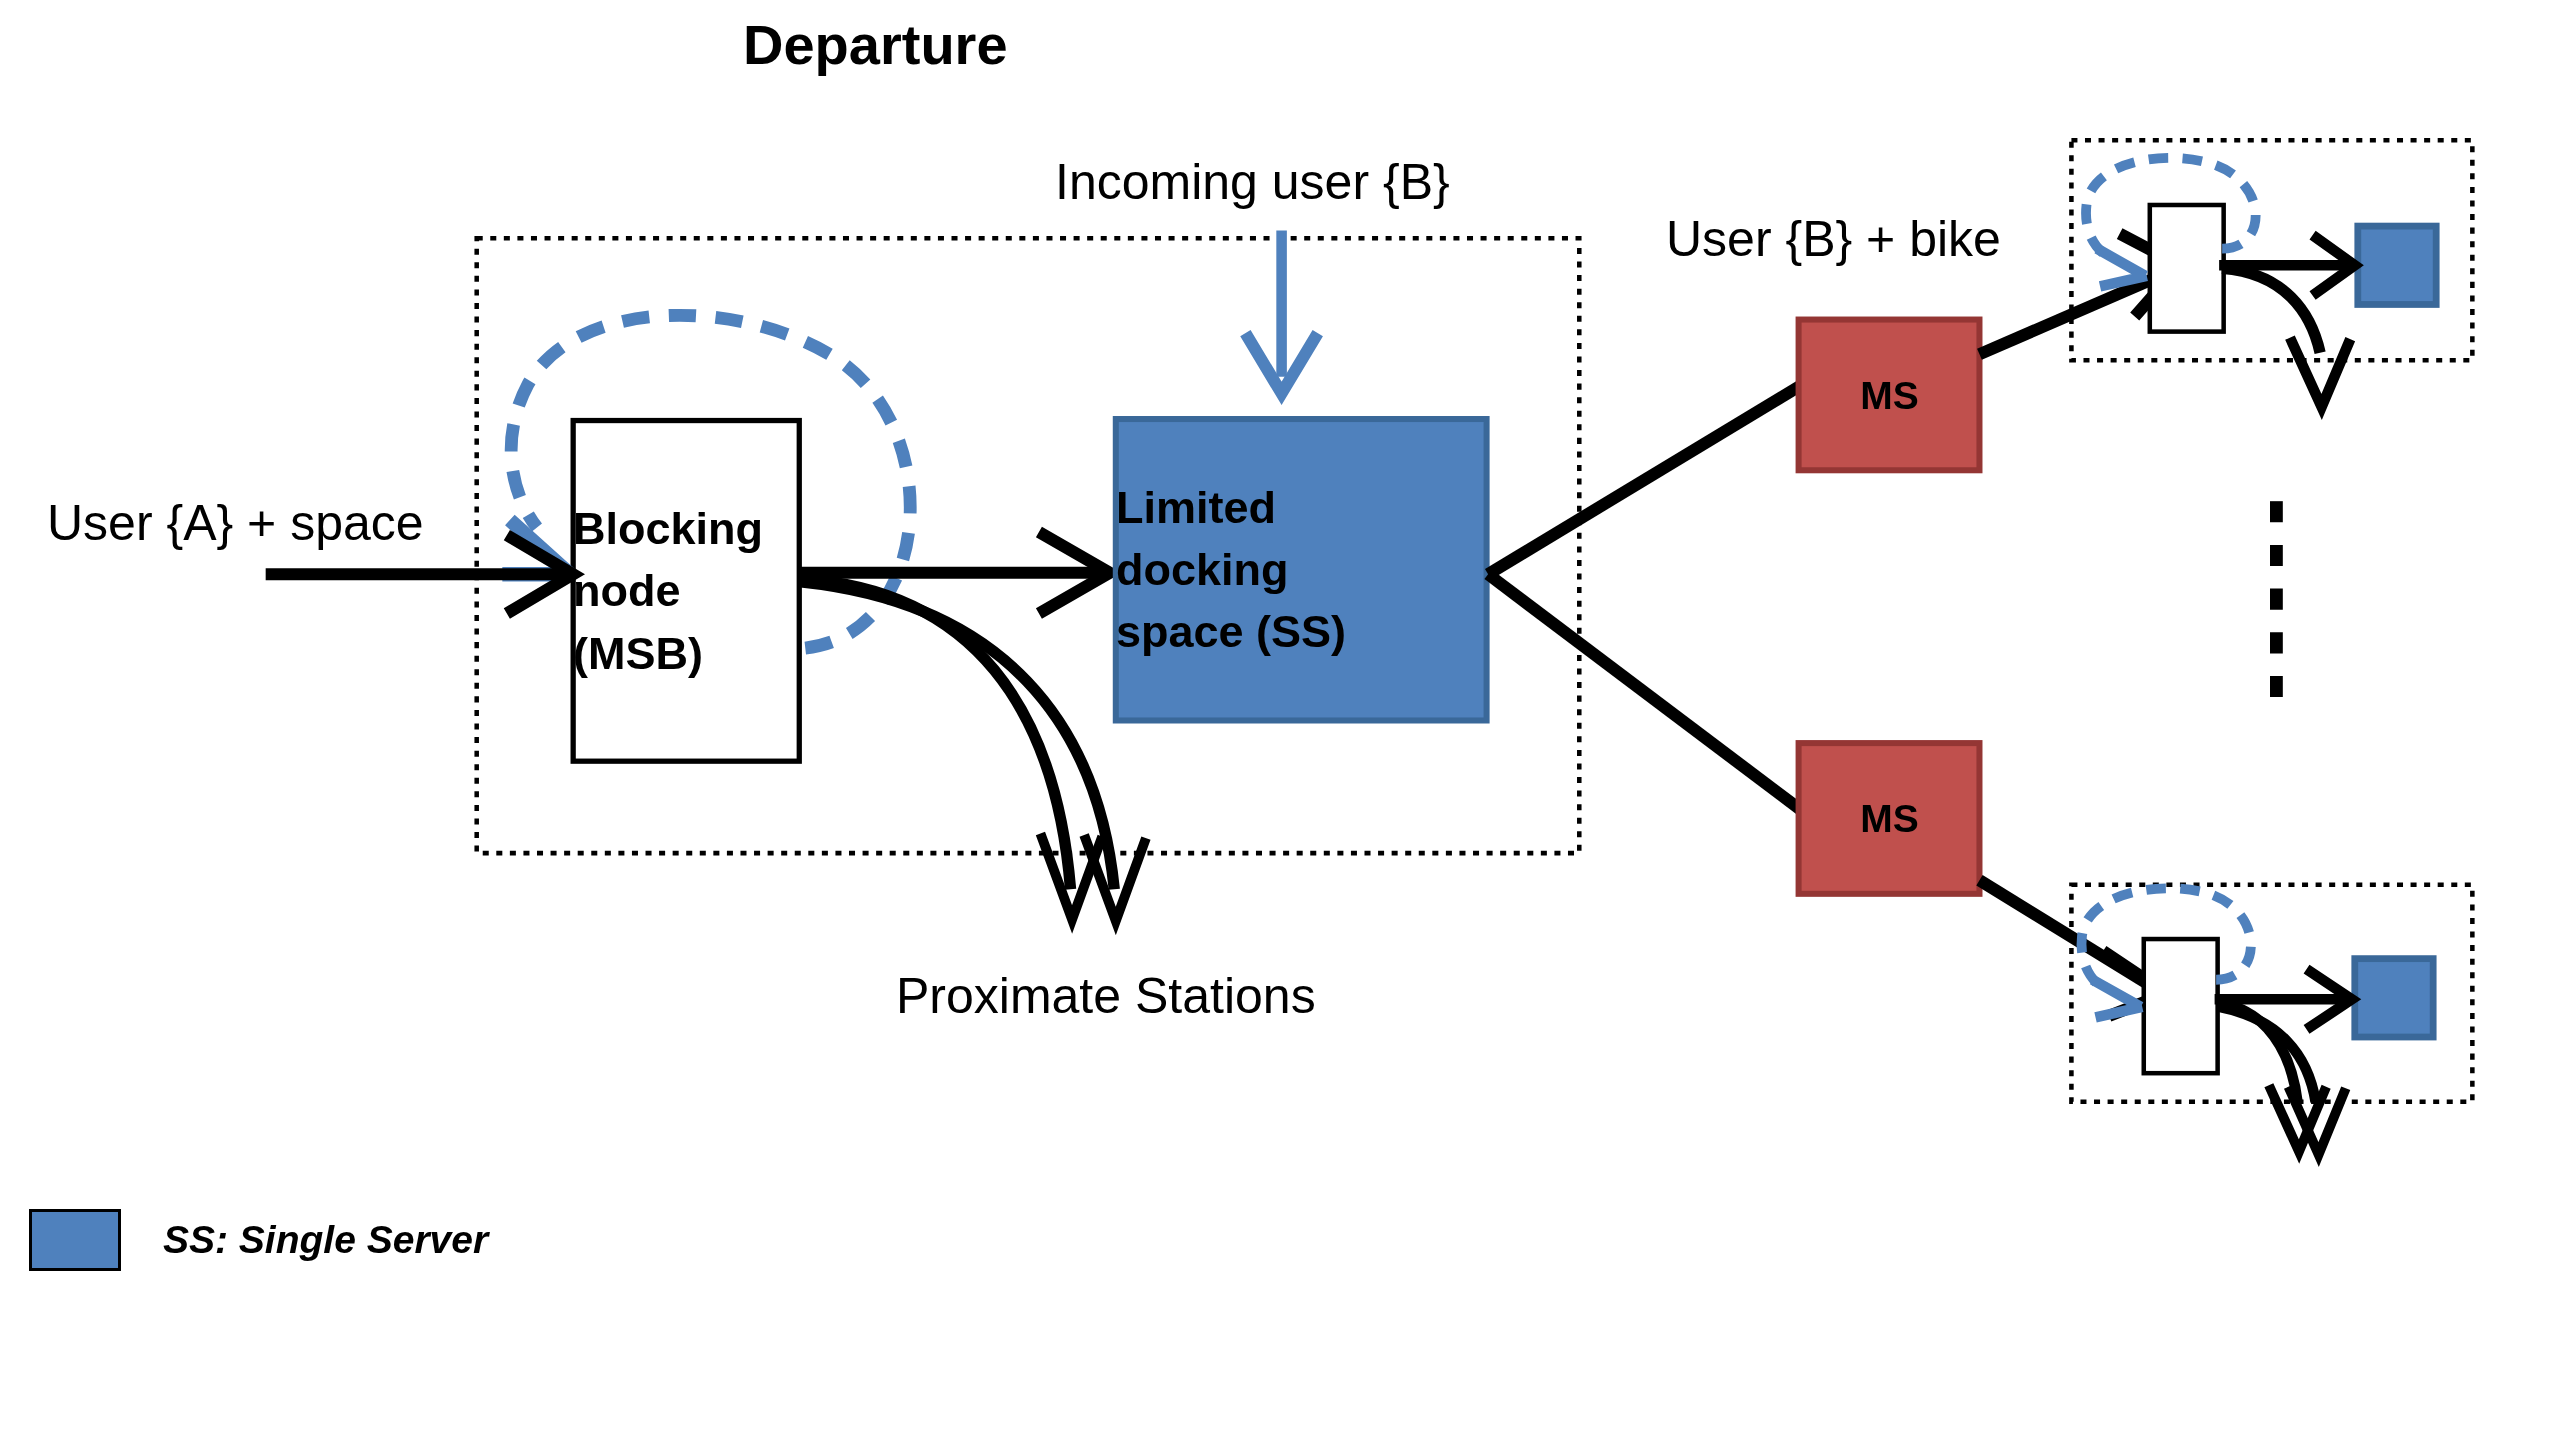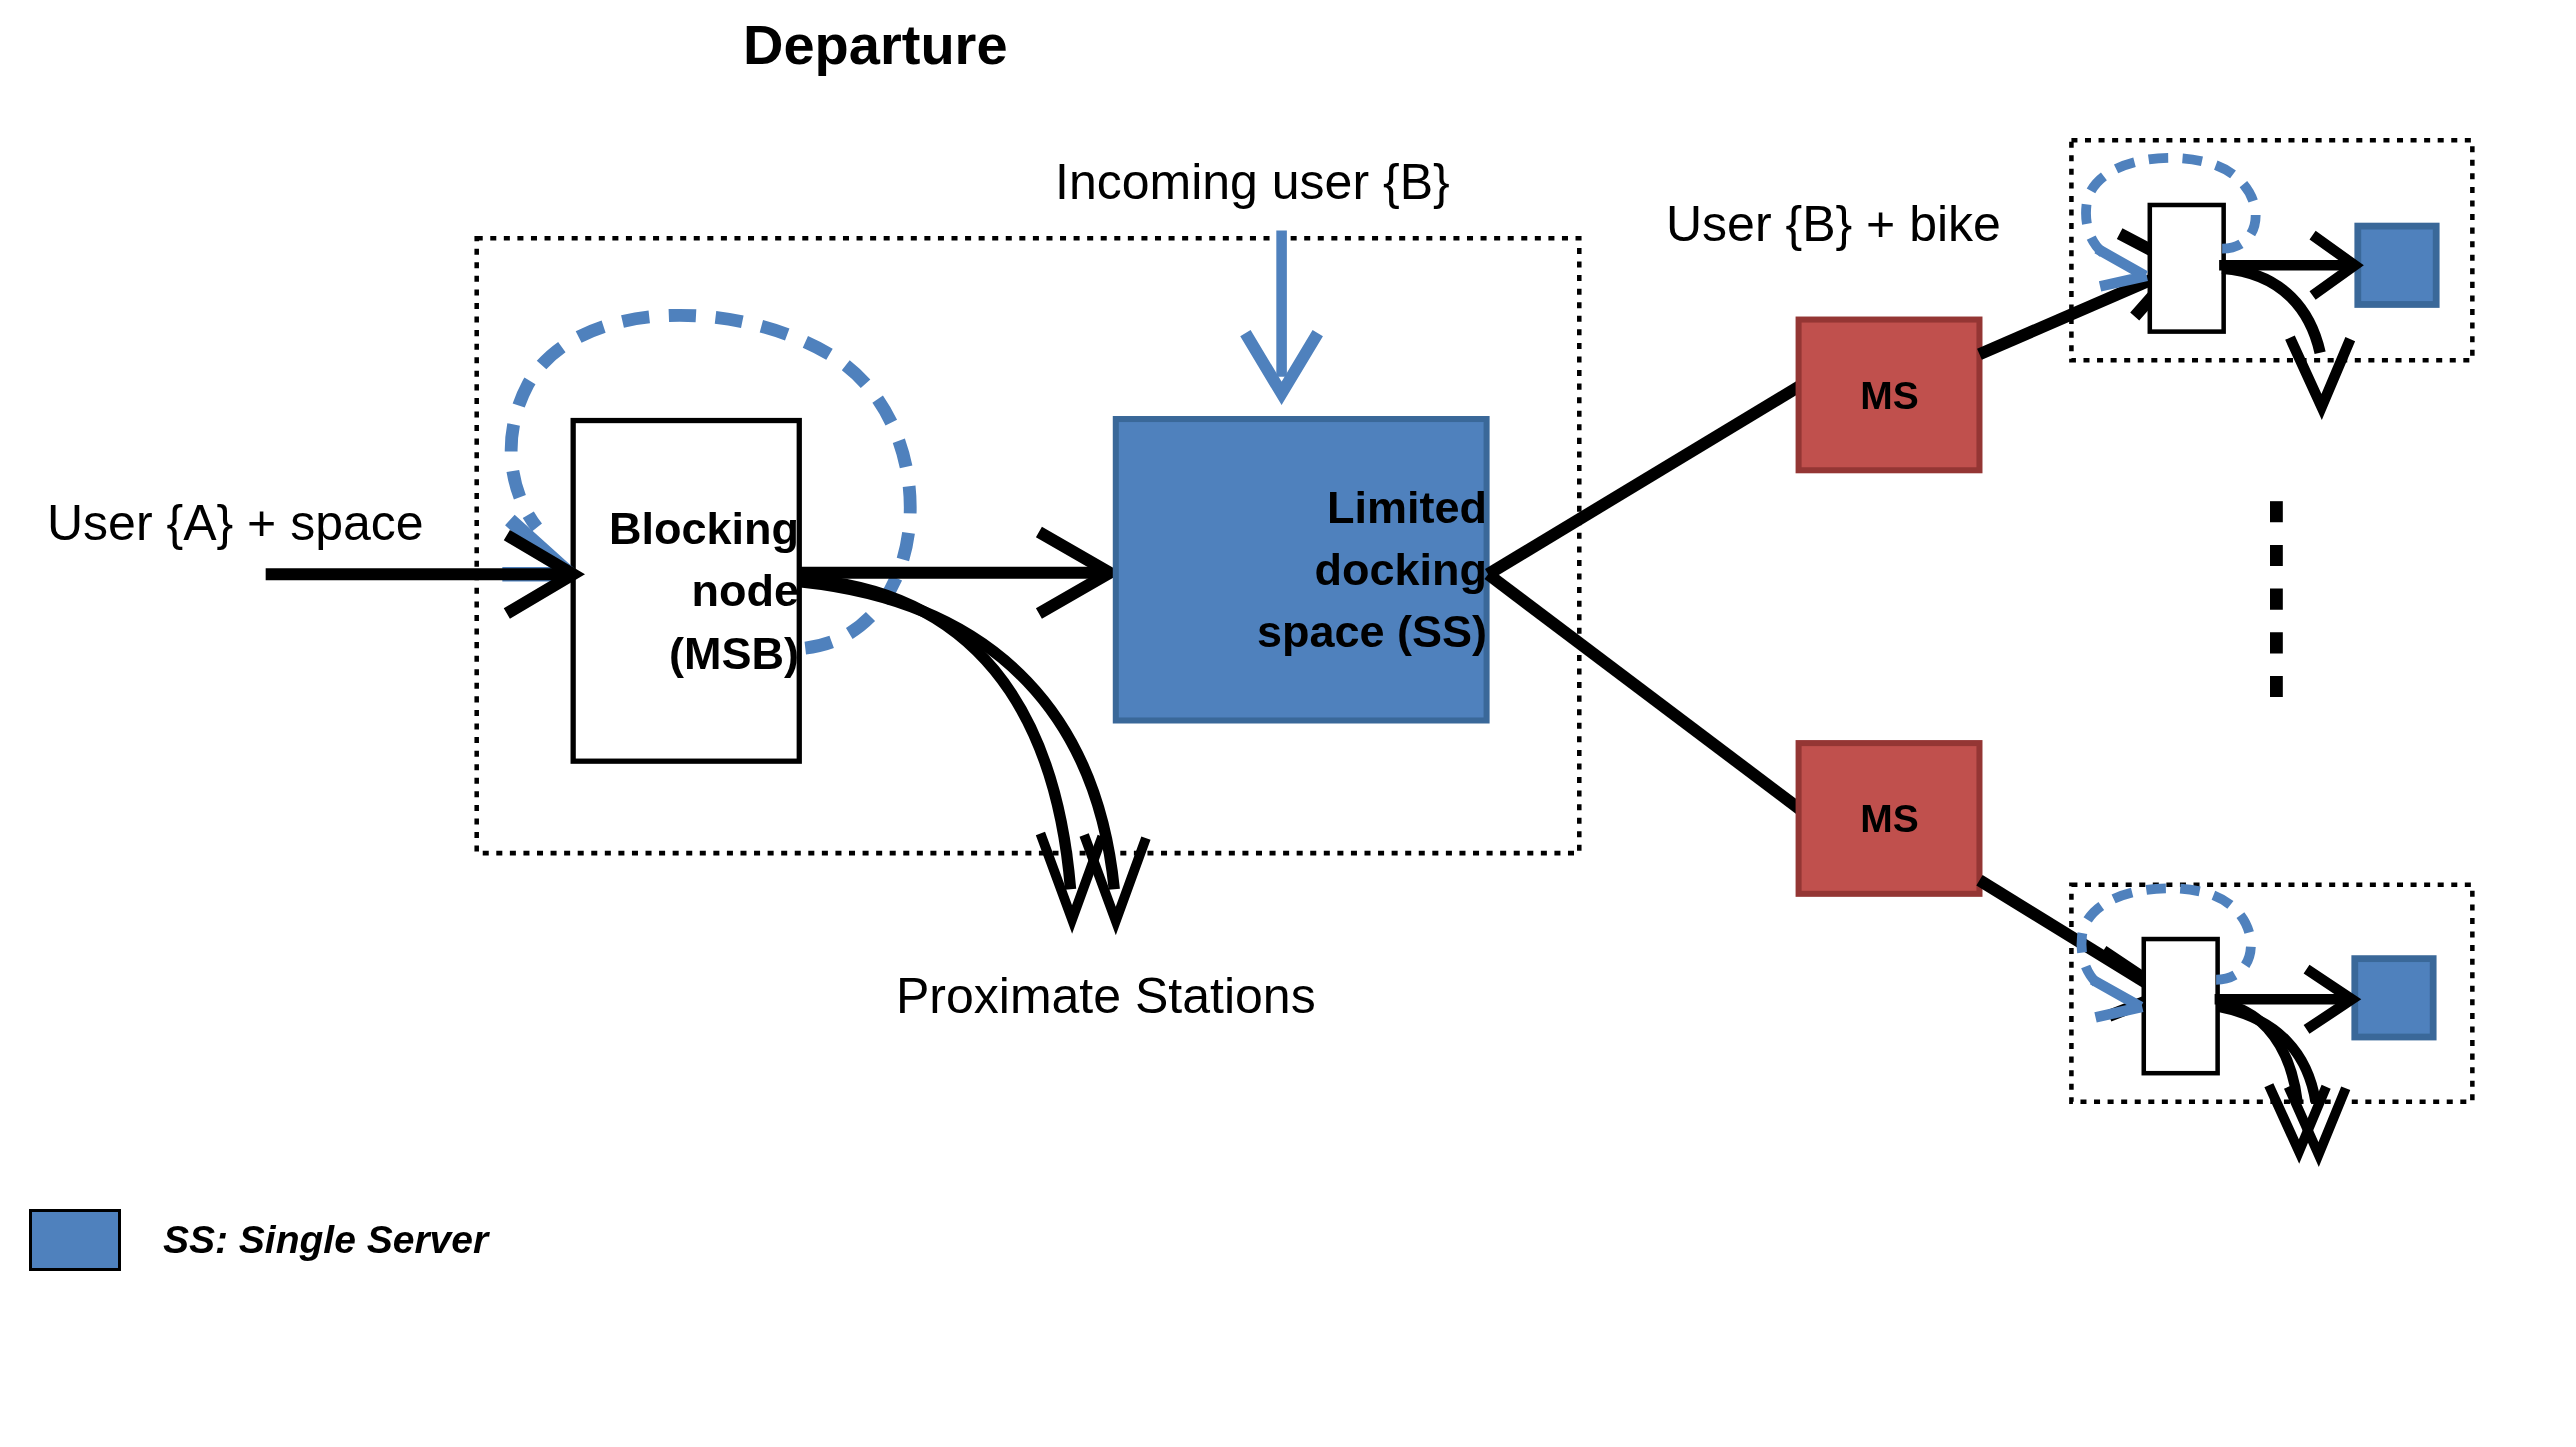--- a/index.html
+++ b/index.html
@@ -39,21 +39,21 @@
     font-size: 50px;
   }
   .node-text {
     position: absolute;
     font-weight: bold;
     font-size: 45px;
     color: #000000;
     text-align: center;
     line-height: 1.38;
     display: flex;
-    align-items: flex-end;
+    align-items: flex-start;
     justify-content: center;
     flex-direction: column;
   }
   .ms-text {
     position: absolute;
     font-weight: bold;
     font-size: 39px;
     color: #000000;
     display: flex;
     align-items: center;
@@ -180,21 +180,21 @@
   </svg>
 
   <div class="lbl title-bold" style="left:743px; top:16.6px;">Departure</div>
 
 
 
   <div class="lbl plain" style="left:47px; top:498px;">User {A} + space</div>
 
   <div class="lbl plain" style="left:1055px; top:157px;">Incoming user {B}</div>
 
-  <div class="lbl plain" style="left:1666px; top:199px;">User {B} + bike</div>
+  <div class="lbl plain" style="left:1666px; top:214px;">User {B} + bike</div>
 
   <div class="lbl plain" style="left:896px; top:971px;">Proximate Stations</div>
 
   <div class="node-text" style="left:573px; top:421px; width:226px; height:341px;">
     <span>Blocking</span>
     <span>node</span>
     <span>(MSB)</span>
   </div>
 
   <div class="node-text" style="left:1116px; top:419px; width:371px; height:302px;">

